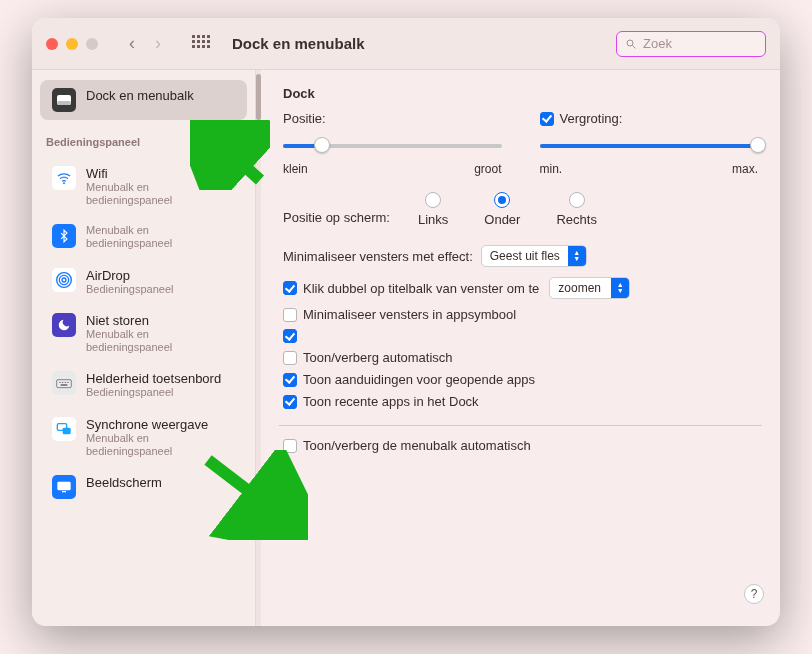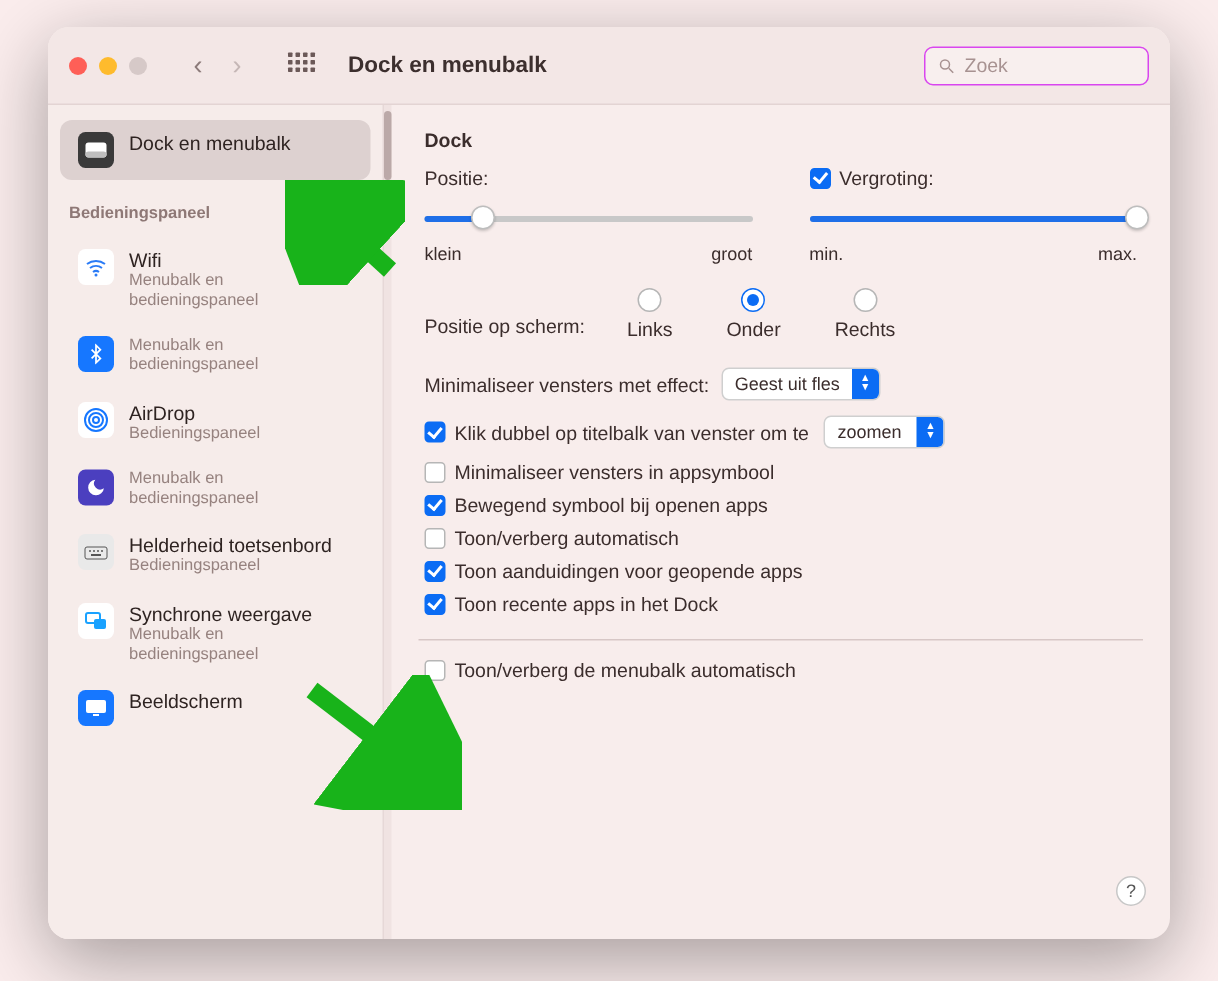--- a/index.html
+++ b/index.html
@@ -177,20 +177,21 @@
                 <div class="sb-sub">Bedieningspaneel</div>
               </div>
             </div>
             <div class="sb-item">
               <div class="sb-icon" style="background:#4b3fbf; color:#ffffff;">
                 <svg width="14" height="14" viewBox="0 0 24 24" fill="currentColor">
                   <path d="M21 12.8A9 9 0 1 1 11.2 3 7 7 0 0 0 21 12.8z"></path>
                 </svg>
               </div>
               <div class="sb-text">
+                <div class="sb-title">Niet storen</div>
                 <div class="sb-sub">Menubalk en bedieningspaneel</div>
               </div>
             </div>
             <div class="sb-item">
               <div class="sb-icon" style="background:#e9e9e9; color:#555;">
                 <svg width="16" height="12" viewBox="0 0 24 16">
                   <rect x="1" y="3" width="22" height="12" rx="2" fill="none" stroke="currentColor"></rect>
                   <circle cx="6" cy="7" r="1" fill="currentColor"></circle>
                   <circle cx="10" cy="7" r="1" fill="currentColor"></circle>
                   <circle cx="14" cy="7" r="1" fill="currentColor"></circle>
@@ -303,21 +304,20 @@
           </div>
         </div>
 
         <div class="opts" id="opts">
             <div class="chk">
               <div class="chkbox"></div>
               <span class="lbl">Minimaliseer vensters in appsymbool</span>
             </div>
             <div class="chk">
               <div class="chkbox checked"></div>
-              <span class="lbl">Bewegend symbool bij openen apps</span>
             </div>
             <div class="chk">
               <div class="chkbox"></div>
               <span class="lbl">Toon/verberg automatisch</span>
             </div>
             <div class="chk">
               <div class="chkbox checked"></div>
               <span class="lbl">Toon aanduidingen voor geopende apps</span>
             </div>
             <div class="chk">

